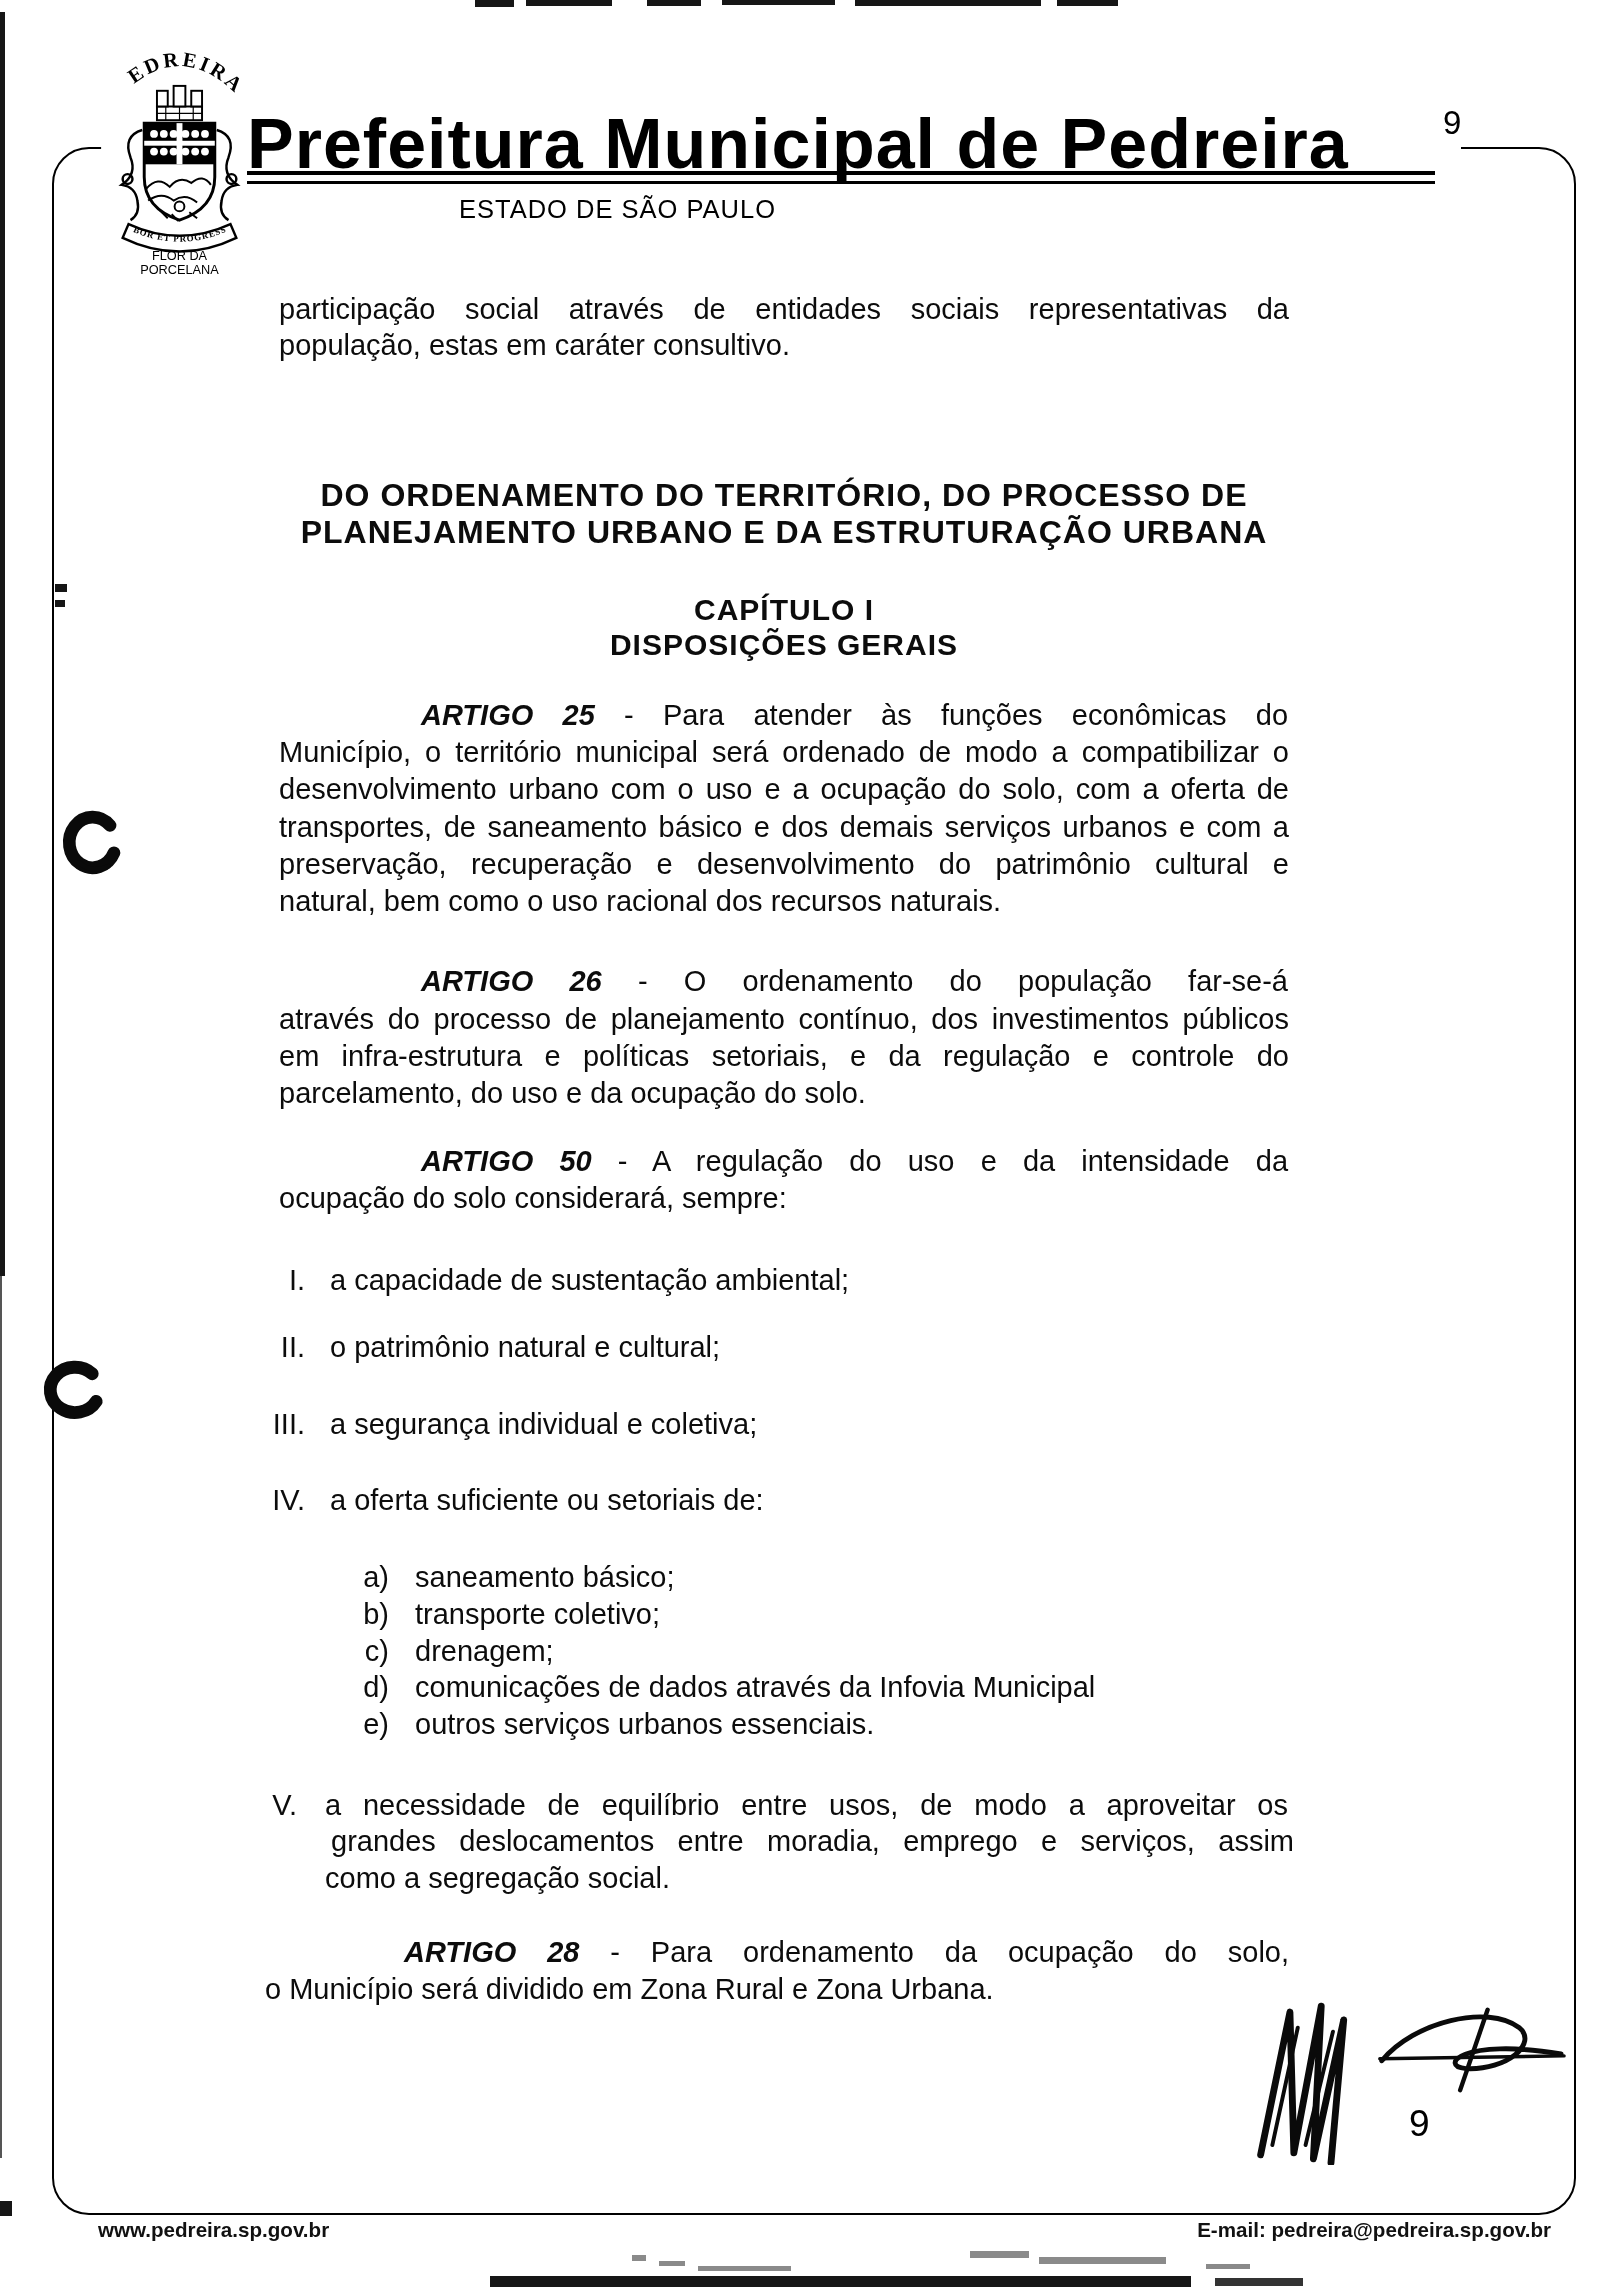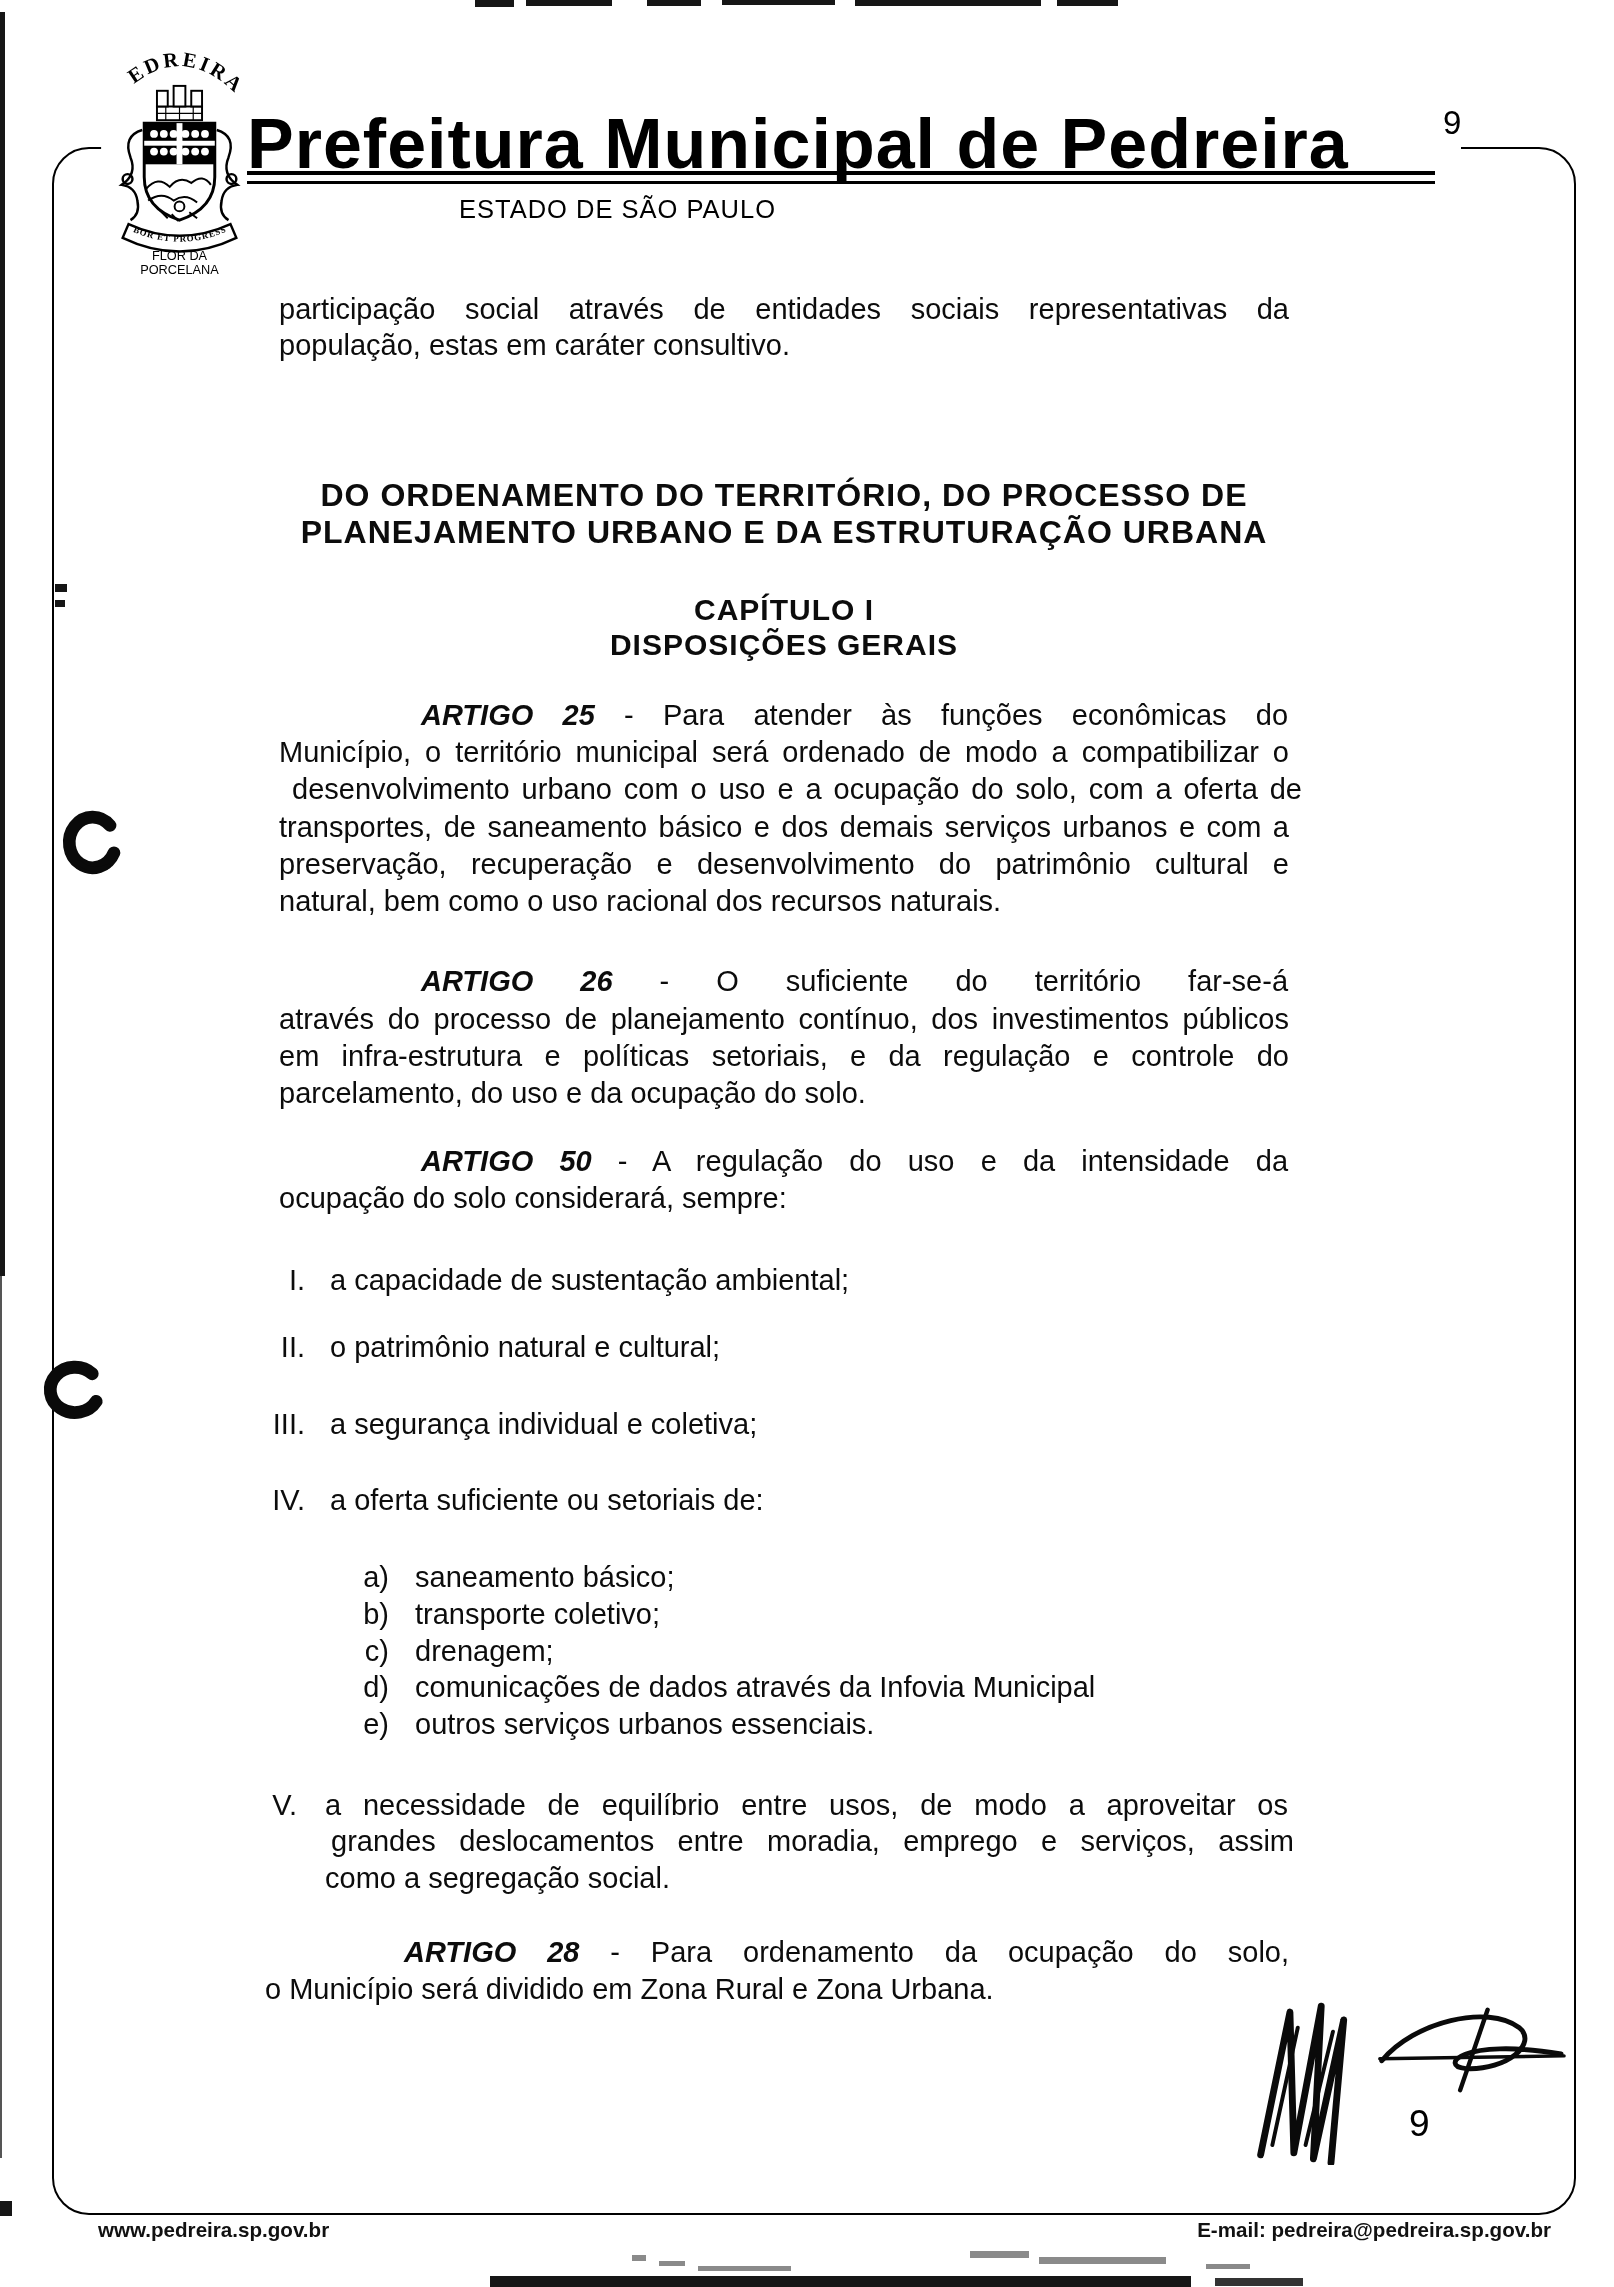--- a/index.html
+++ b/index.html
@@ -145,28 +145,28 @@
   </div>
 
   <div class="h2" style="top:477px;">DO ORDENAMENTO DO TERRITÓRIO, DO PROCESSO DE</div>
   <div class="h2" style="top:514px;">PLANEJAMENTO URBANO E DA ESTRUTURAÇÃO URBANA</div>
   <div class="h1" style="top:593px;">CAPÍTULO I</div>
   <div class="h1" style="top:628px;">DISPOSIÇÕES GERAIS</div>
 
   <div>
     <div class="line jl" style="left:421px;top:699px;width:867px;"><span class="art-label">ARTIGO 25</span> <span>- Para atender às funções econômicas do</span></div>
     <div class="line jl" style="left:279px;top:736px;width:1010px;">Município, o território municipal será ordenado de modo a compatibilizar o</div>
-    <div class="line jl" style="left:279px;top:773px;width:1010px;margin-left:13px;">desenvolvimento urbano com o uso e a ocupação do solo, com a oferta de</div>
+    <div class="line jl" style="left:279px;top:773px;width:1010px;">desenvolvimento urbano com o uso e a ocupação do solo, com a oferta de</div>
     <div class="line jl" style="left:279px;top:811px;width:1010px;">transportes, de saneamento básico e dos demais serviços urbanos e com a</div>
     <div class="line jl" style="left:279px;top:848px;width:1010px;">preservação, recuperação e desenvolvimento do patrimônio cultural e</div>
     <div class="line" style="left:279px;top:885px;">natural, bem como o uso racional dos recursos naturais.</div>
   </div>
 
   <div>
-    <div class="line jl" style="left:421px;top:965px;width:867px;"><span class="art-label">ARTIGO 26</span> <span>- O suficiente do território far-se-á</span></div>
+    <div class="line jl" style="left:421px;top:965px;width:867px;"><span class="art-label">ARTIGO 26</span> <span>- O ordenamento do população far-se-á</span></div>
     <div class="line jl" style="left:279px;top:1003px;width:1010px;">através do processo de planejamento contínuo, dos investimentos públicos</div>
     <div class="line jl" style="left:279px;top:1040px;width:1010px;">em infra-estrutura e políticas setoriais, e da regulação e controle do</div>
     <div class="line" style="left:279px;top:1077px;">parcelamento, do uso e da ocupação do solo.</div>
   </div>
 
   <div>
     <div class="line jl" style="left:421px;top:1145px;width:867px;"><span class="art-label">ARTIGO 50</span> <span>- A regulação do uso e da intensidade da</span></div>
     <div class="line" style="left:279px;top:1182px;">ocupação do solo considerará, sempre:</div>
   </div>
 

